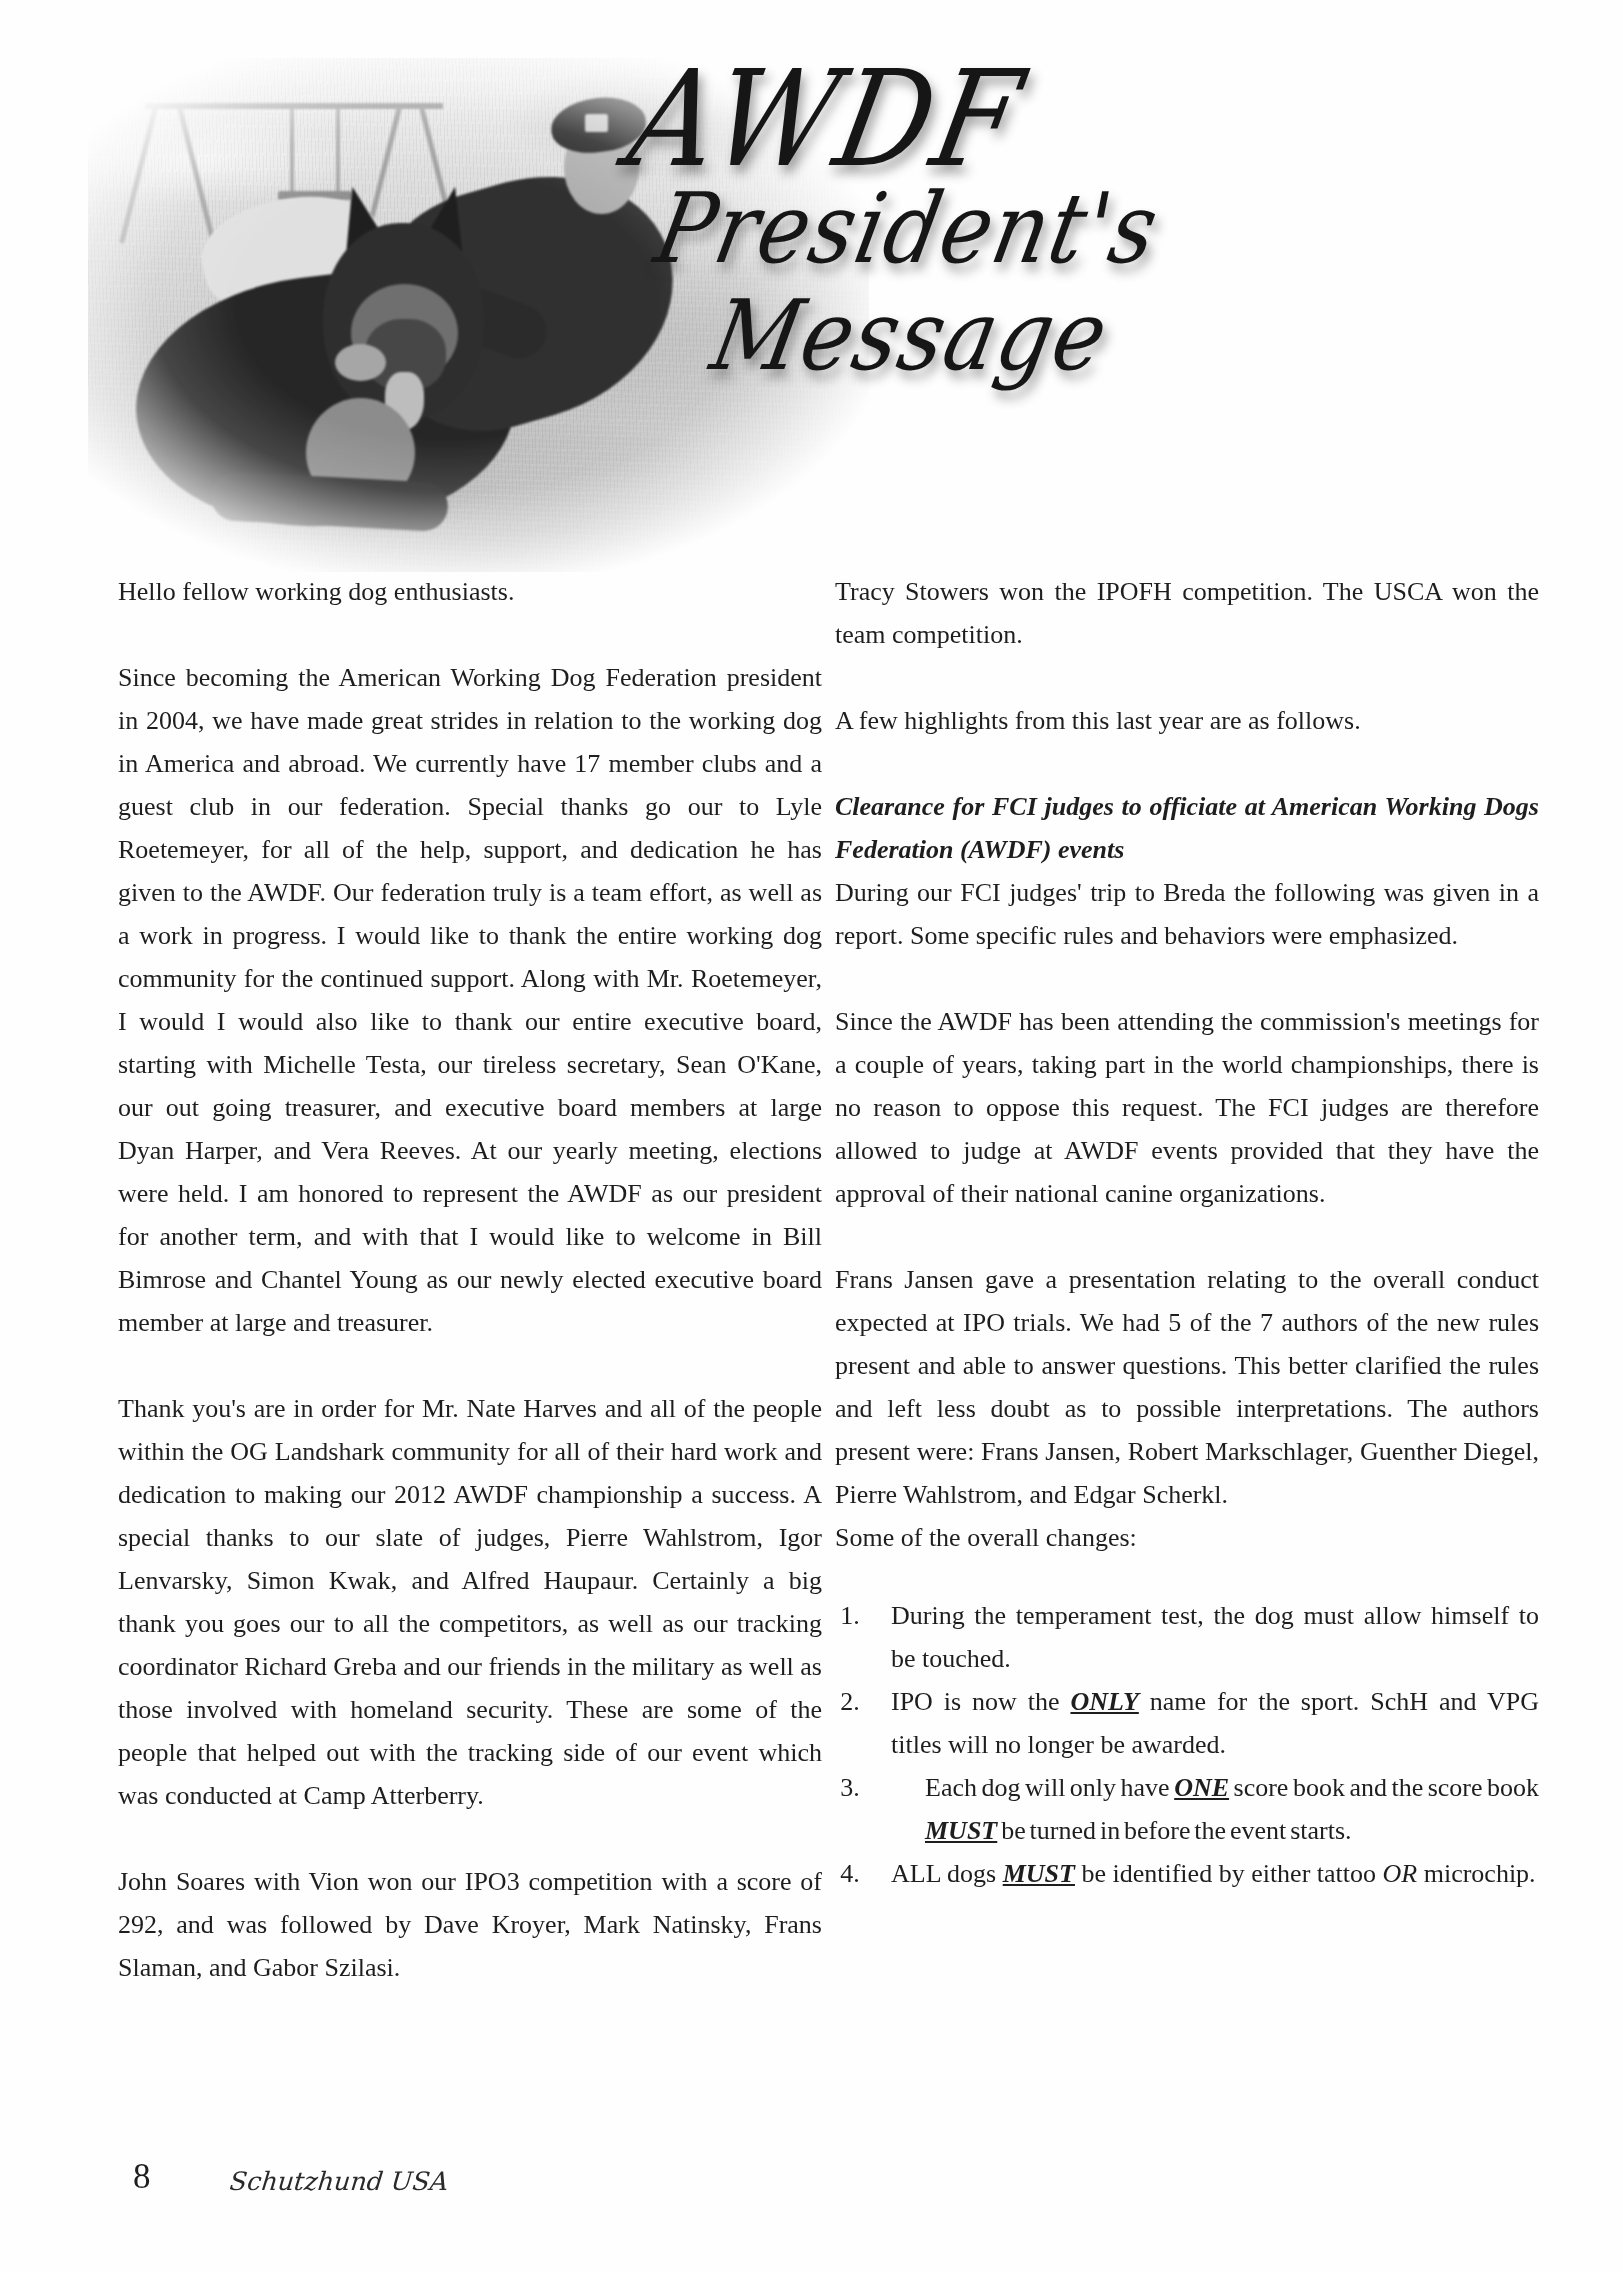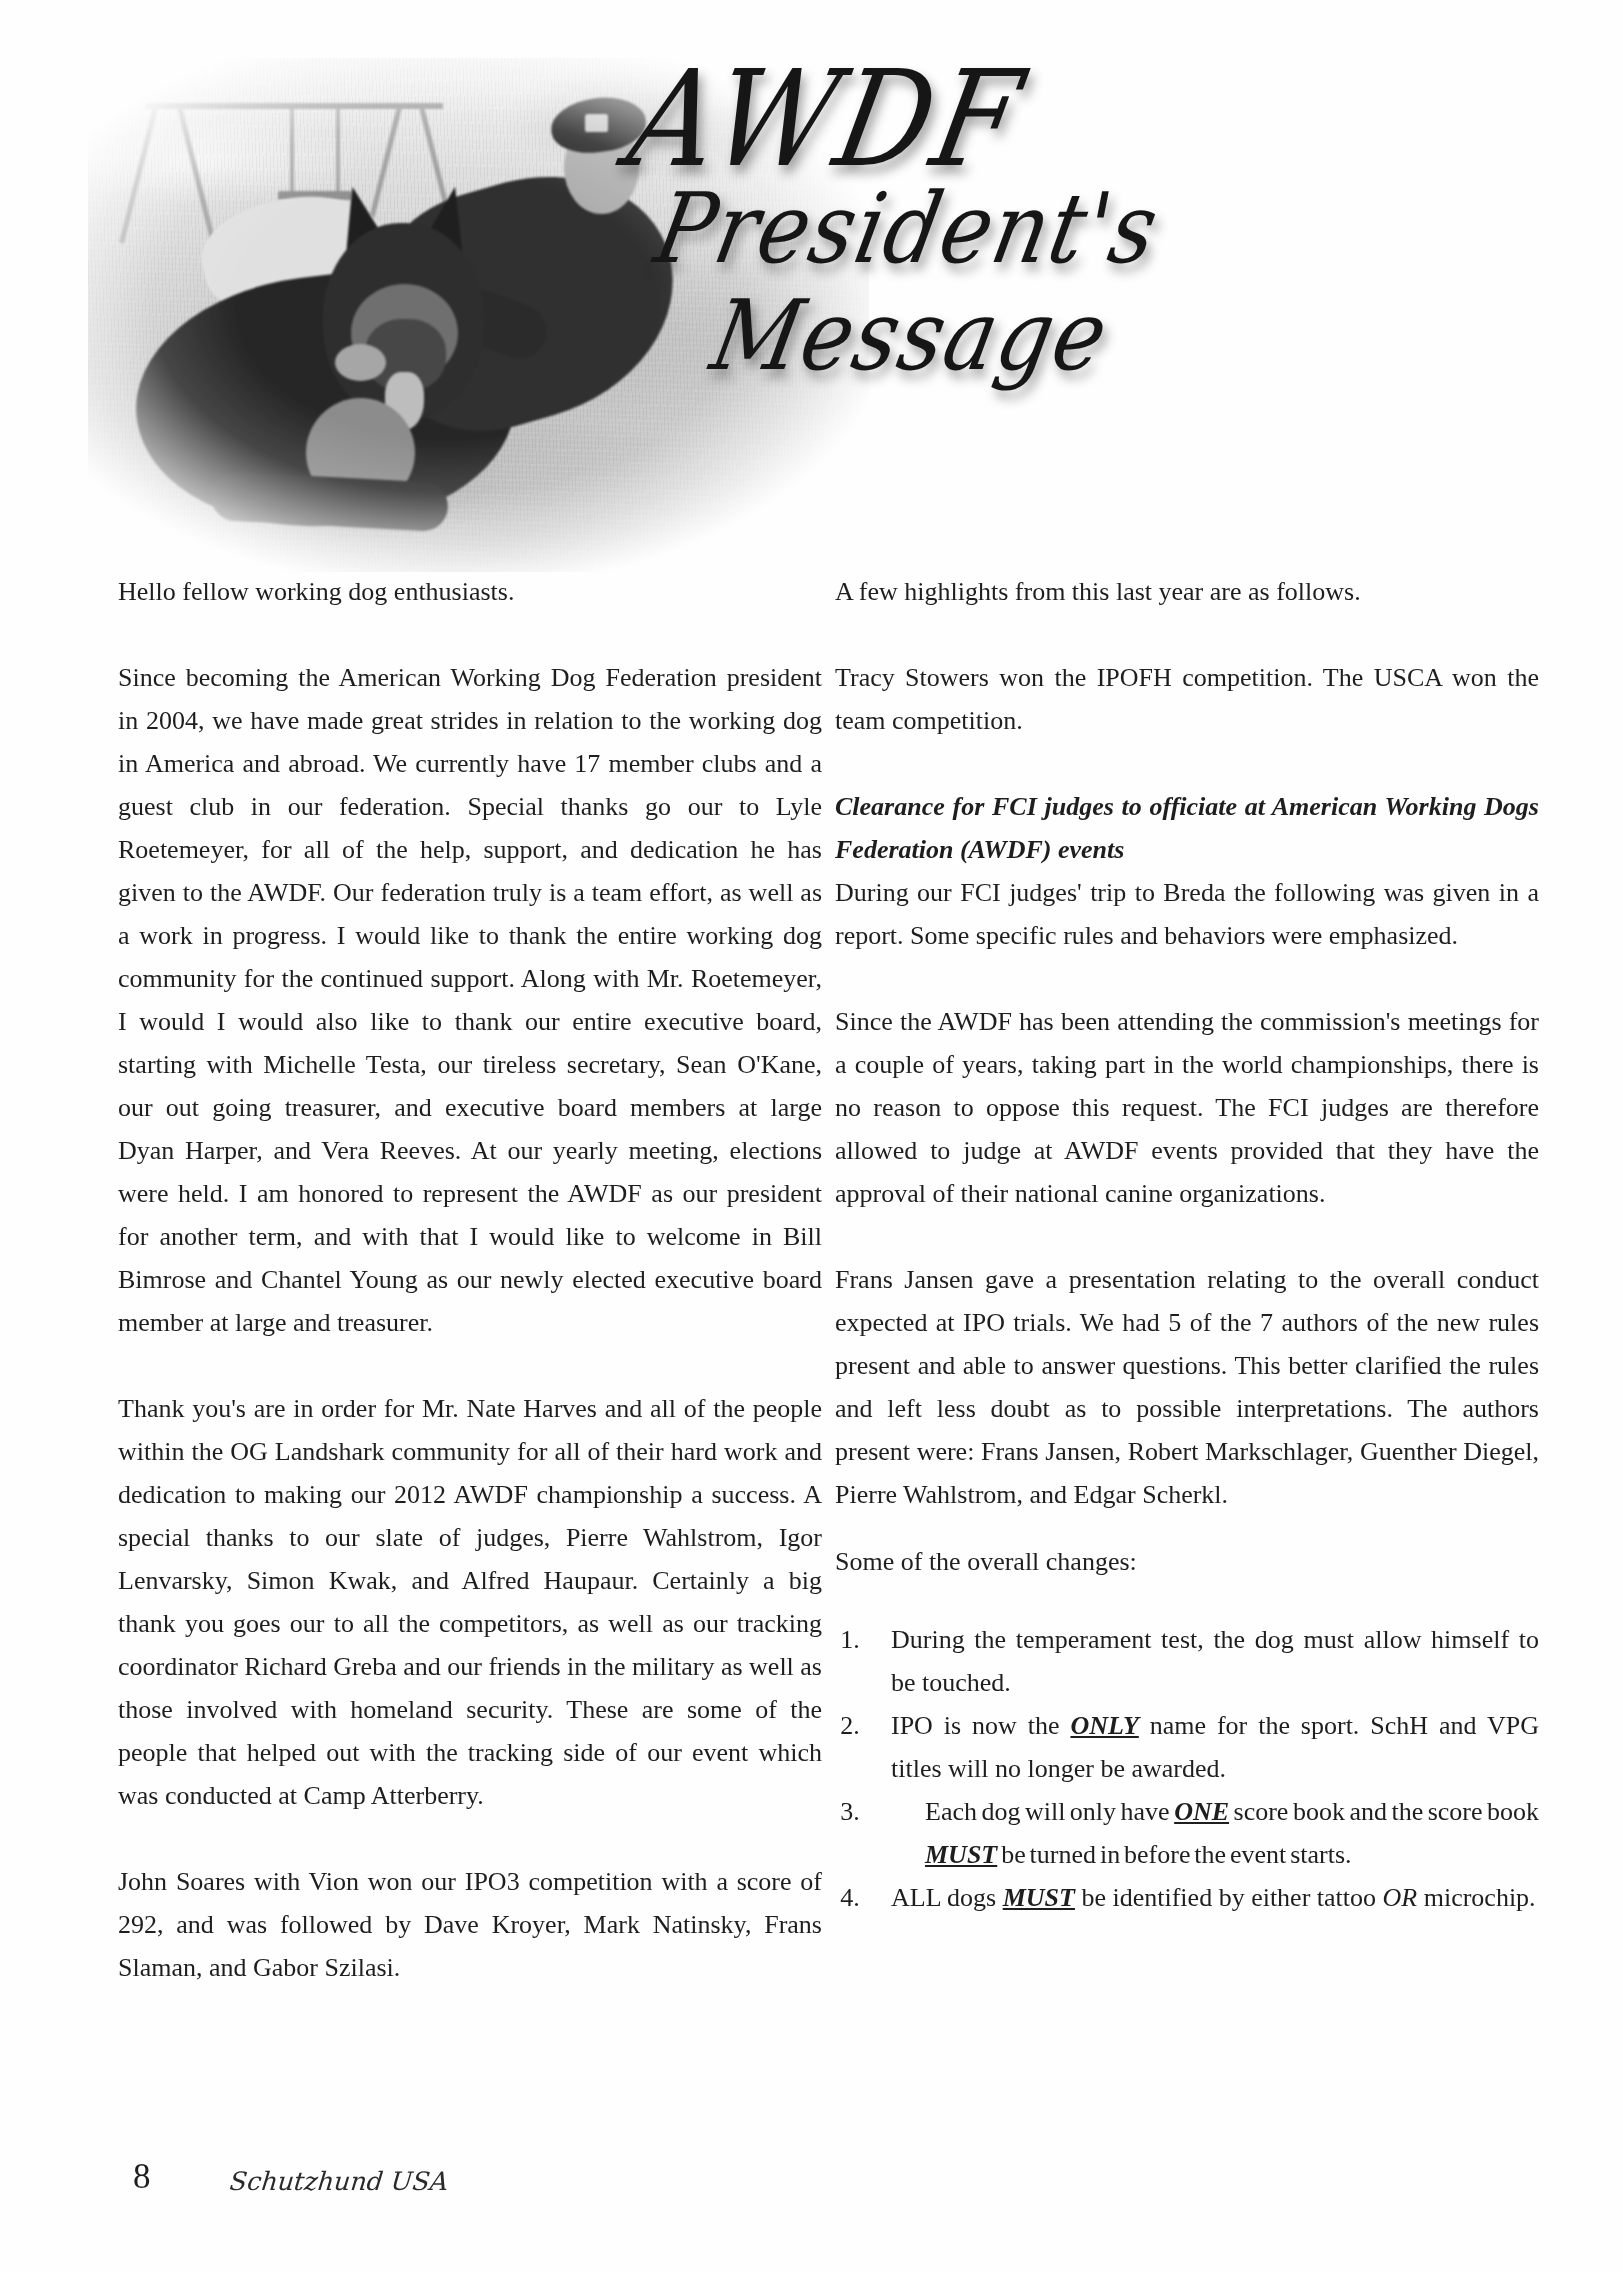--- a/index.html
+++ b/index.html
@@ -69,21 +69,21 @@
   .t1 { left:648px; top:42px;  font-size:133px; letter-spacing:3.5px; }
   .t2 { left:669px; top:172px; font-size:97px; letter-spacing:1.8px; }
   .t3 { left:725px; top:279px; font-size:97px; letter-spacing:1.8px; }
 
   
   .col { position:absolute; top:570px; width:704px; font-size:26px; line-height:43px; }
   .col-left  { left:118px; }
   .col-right { left:835px; }
   .col p { margin:0 0 43px 0; text-align:justify; }
   .col p.nogap { margin-bottom:0; }
-  .col p.listintro { margin-bottom:35px;margin-top:24px; }
+  .col p.listintro { margin-bottom:35px; }
   .subhead { font-weight:bold; font-style:italic; margin-bottom:0 !important;font-family:Liberation Serif, serif; }
   .li { display:flex; margin:0; }
   .num { flex:0 0 56px; padding-left:5.3px; box-sizing:border-box; }
   .litext { flex:1; text-align:justify; }
   .li.tight .litext { word-spacing:-2.6px;margin-left:34px; }
   .biu { font-weight:bold; font-style:italic; text-decoration:underline; }
   .ital { font-style:italic;font-family:Liberation Serif, serif; }
 
   
   .footer { position:absolute; left:0; top:2157px; width:1623px; height:61px; }
@@ -135,22 +135,22 @@
   </div>
 
   <div class="col col-left">
     <p>Hello fellow working dog enthusiasts.</p>
     <p>Since becoming the American Working Dog Federation president in 2004, we have made great strides in relation to the working dog in America and abroad. We currently have 17 member clubs and a guest club in our federation. Special thanks go our to Lyle Roetemeyer, for all of the help, support, and dedication he has given to the AWDF. Our federation truly is a team effort, as well as a work in progress. I would like to thank the entire working dog community for the continued support.  Along with Mr. Roetemeyer, I would I would also like to thank our entire executive board, starting with Michelle Testa, our tireless secretary, Sean O'Kane, our out going treasurer, and executive board members at large Dyan Harper, and Vera Reeves. At our yearly meeting, elections were held. I am honored to represent the AWDF as our president for another term, and with that I would like to welcome in Bill Bimrose and Chantel Young as our newly elected executive board member at large and treasurer.</p>
     <p>Thank you's are in order for Mr. Nate Harves and all of the people within the OG Landshark community for all of their hard work and dedication to making our 2012 AWDF championship a success. A special thanks to our slate of judges, Pierre Wahlstrom, Igor Lenvarsky, Simon Kwak, and Alfred Haupaur. Certainly a big thank you goes our to all the competitors, as well as our tracking coordinator Richard Greba and our friends in the military as well as those involved with homeland security. These are some of the people that helped out with the tracking side of our event which was conducted at Camp Atterberry.</p>
     <p class="nogap">John Soares with Vion won our IPO3 competition with a score of 292, and was followed by Dave Kroyer, Mark Natinsky, Frans Slaman, and Gabor Szilasi.</p>
   </div>
 
   <div class="col col-right">
+    <p>Tracy Stowers won the IPOFH competition.  The USCA won the team competition.</p>
     <p>A few highlights from this last year are as follows.</p>
-    <p>Tracy Stowers won the IPOFH competition.  The USCA won the team competition.</p>
     <p class="subhead">Clearance for FCI judges to officiate at American Working Dogs Federation (AWDF) events</p>
     <p>During our FCI judges' trip to Breda the following was given in a report. Some specific rules and behaviors were emphasized.</p>
     <p>Since the AWDF has been attending the commission's meetings for a couple of years, taking part in the world championships, there is no reason to oppose this request. The FCI judges are therefore allowed to judge at AWDF events provided that they have the approval of their national canine organizations.</p>
     <p class="nogap">Frans Jansen gave a presentation relating to the overall conduct expected at IPO trials. We had 5 of the 7 authors of the new rules present and able to answer questions. This better clarified the rules and left less doubt as to possible interpretations.  The authors present were: Frans Jansen, Robert Markschlager, Guenther Diegel, Pierre Wahlstrom, and Edgar Scherkl.</p>
     <p class="nogap listintro">Some of the overall changes:</p>
 
     <div class="li">
       <span class="num">1.</span>
       <span class="litext">During the temperament test, the dog must allow himself to be touched.</span>
     </div>

